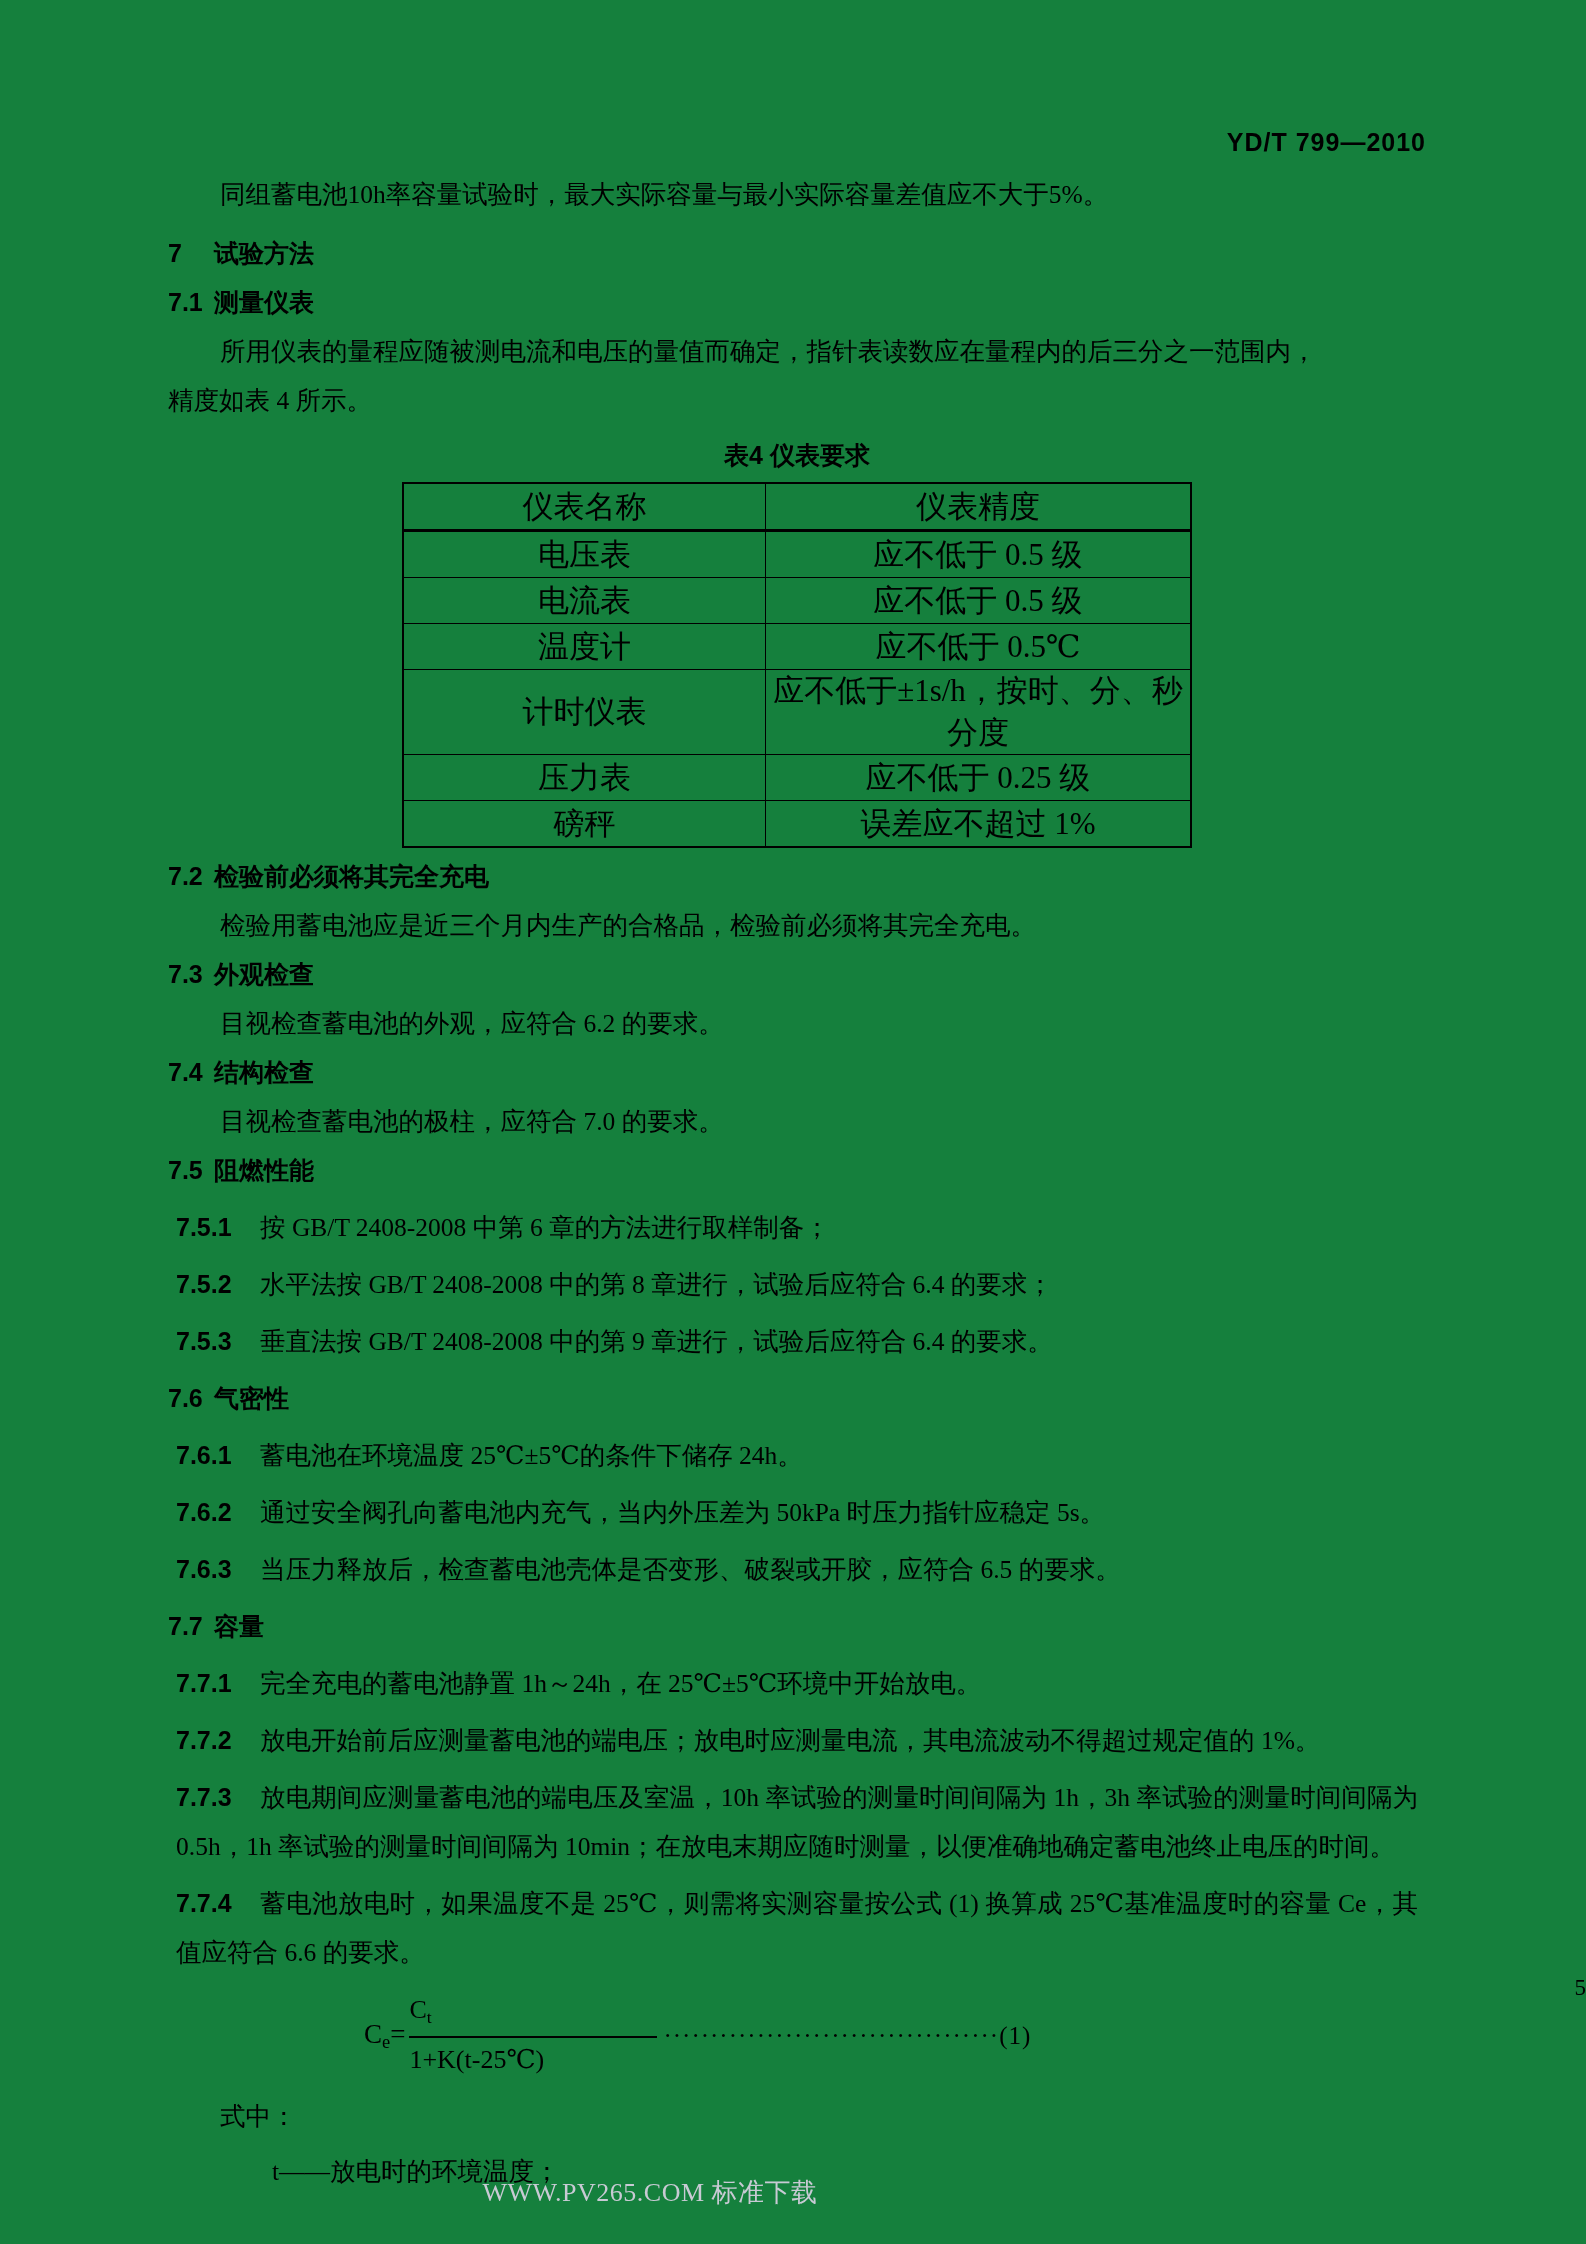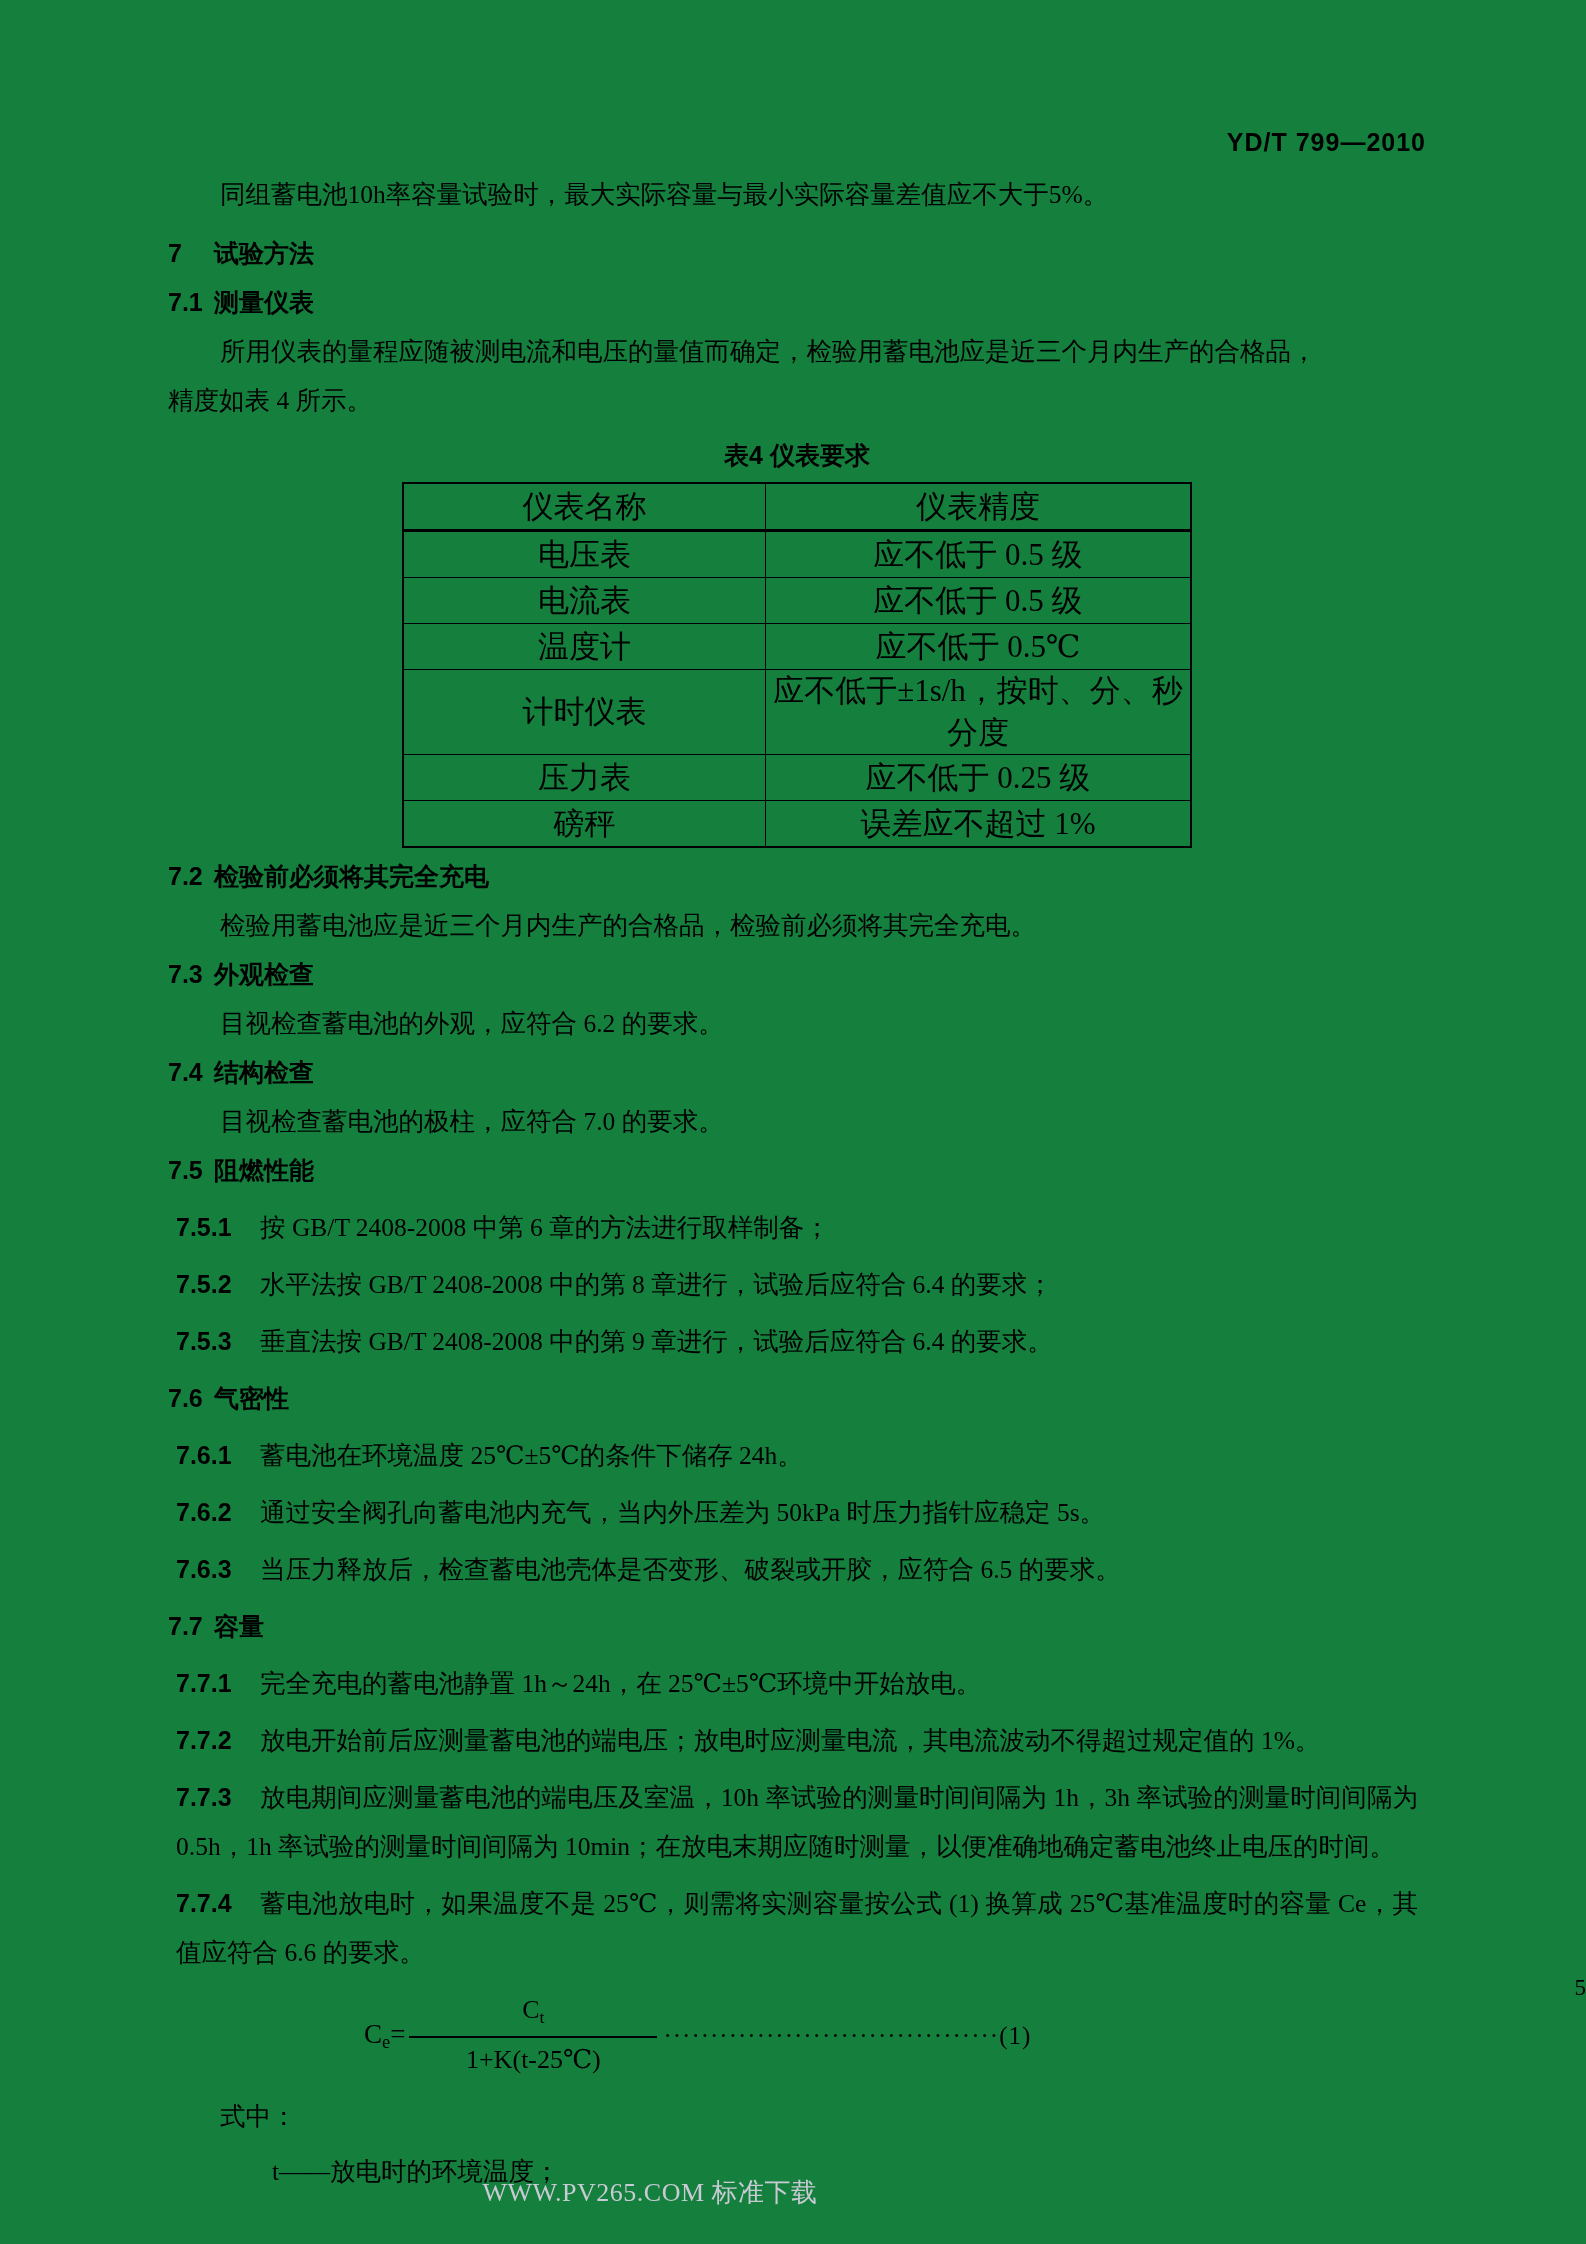--- a/index.html
+++ b/index.html
@@ -123,21 +123,20 @@
     font-size: 27px;
     white-space: nowrap;
   }
   sub {
     font-size: 0.68em;
     vertical-align: -0.28em;
   }
   .fraction {
     display: inline-flex;
     flex-direction: column;
-    align-items: center;
     margin: 0 4px;
     min-width: 248px;
   }
   .fraction .numer {
     font-size: 26px;
     line-height: 34px;
     padding-bottom: 2px;
   }
   .fraction .bar {
     width: 100%;
@@ -207,21 +206,21 @@
     <div class="spacer-sm"></div>
 
     <p class="heading">
       <span class="num">7</span><span>试验方法</span>
     </p>
 
     <p class="heading">
       <span class="num">7.1</span><span>测量仪表</span>
     </p>
 
-    <p class="para indent">所用仪表的量程应随被测电流和电压的量值而确定，检验用蓄电池应是近三个月内生产的合格品，</p>
+    <p class="para indent">所用仪表的量程应随被测电流和电压的量值而确定，指针表读数应在量程内的后三分之一范围内，</p>
     <p class="para">精度如表 4 所示。</p>
 
     <div class="table-title">表4  仪表要求</div>
 
     <table class="instr">
       <colgroup>
           <col class="c1">
           <col class="c2">
         </colgroup>
       <thead>

